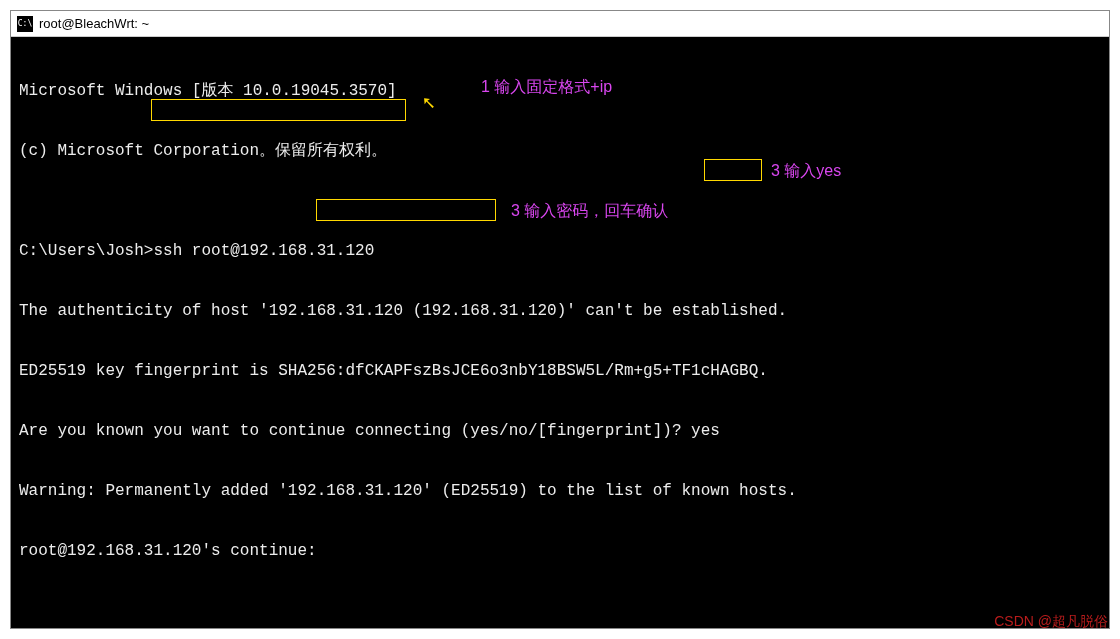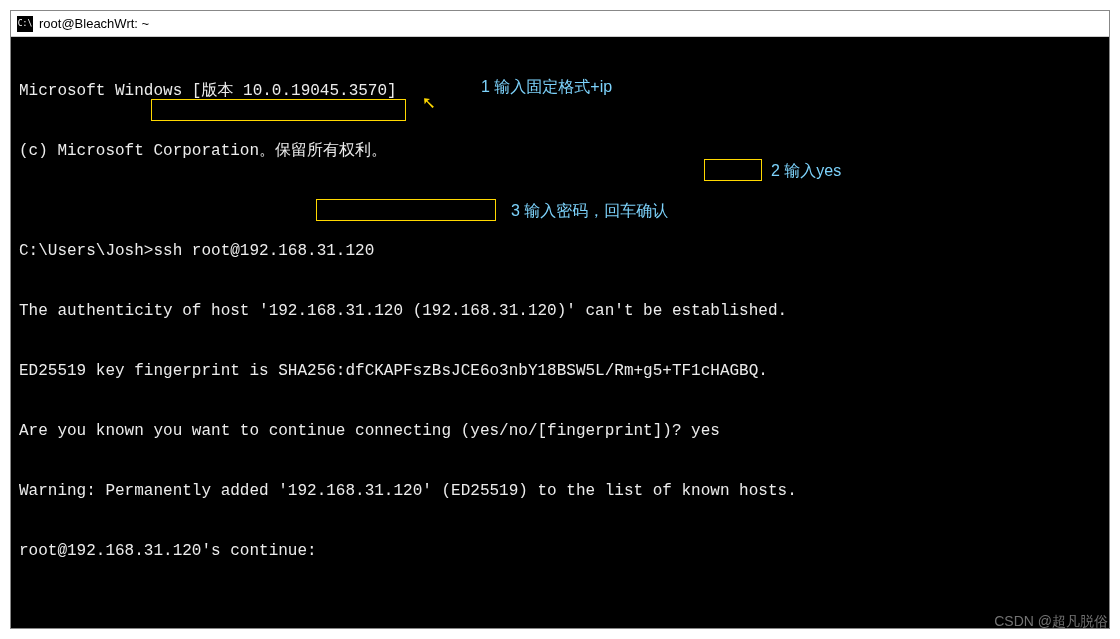--- a/index.html
+++ b/index.html
@@ -53,35 +53,35 @@
     overflow:hidden;
   }
   .line { white-space:pre; }
   .box1 {
     position:absolute;
     border:1px solid #ffd800;
     pointer-events:none;
   }
   .anno {
     position:absolute;
-    color:#7dd3fc;
+    color:#d946ef;
     font-family:"Microsoft YaHei","SimSun",sans-serif;
     font-size:16px;
     white-space:nowrap;
   }
   .arrow {
     position:absolute;
     color:#ffd800;
     font-size:20px;
     transform:scaleX(-1);
   }
   .watermark {
     position:absolute;
     right:12px; bottom:8px;
-    color:#737373;
+    color:#b91c1c;
     font-family:"Microsoft YaHei",sans-serif;
     font-size:14px;
   }
 </style>
 </head>
 <body>
 
 <div class="window">
 
   <div class="titlebar">
@@ -118,18 +118,18 @@
     
     <div class="box1" style="left:140px; top:62px; width:255px; height:22px;"></div>
     <div class="box1" style="left:693px; top:122px; width:58px; height:22px;"></div>
     <div class="box1" style="left:305px; top:162px; width:180px; height:22px;"></div>
 
     
     <div class="arrow" style="left:412px; top:58px;">➚</div>
 
     
     <div class="anno" style="left:470px; top:40px;">1 输入固定格式+ip</div>
-    <div class="anno" style="left:760px; top:124px;">2 输入yes</div>
+    <div class="anno" style="left:760px; top:124px;">3 输入yes</div>
     <div class="anno" style="left:500px; top:164px;text-align:right;">3 输入密码，回车确认</div>
   </div>
 </div>
 
 <div class="watermark">CSDN @超凡脱俗</div>
 
 </body></html>

